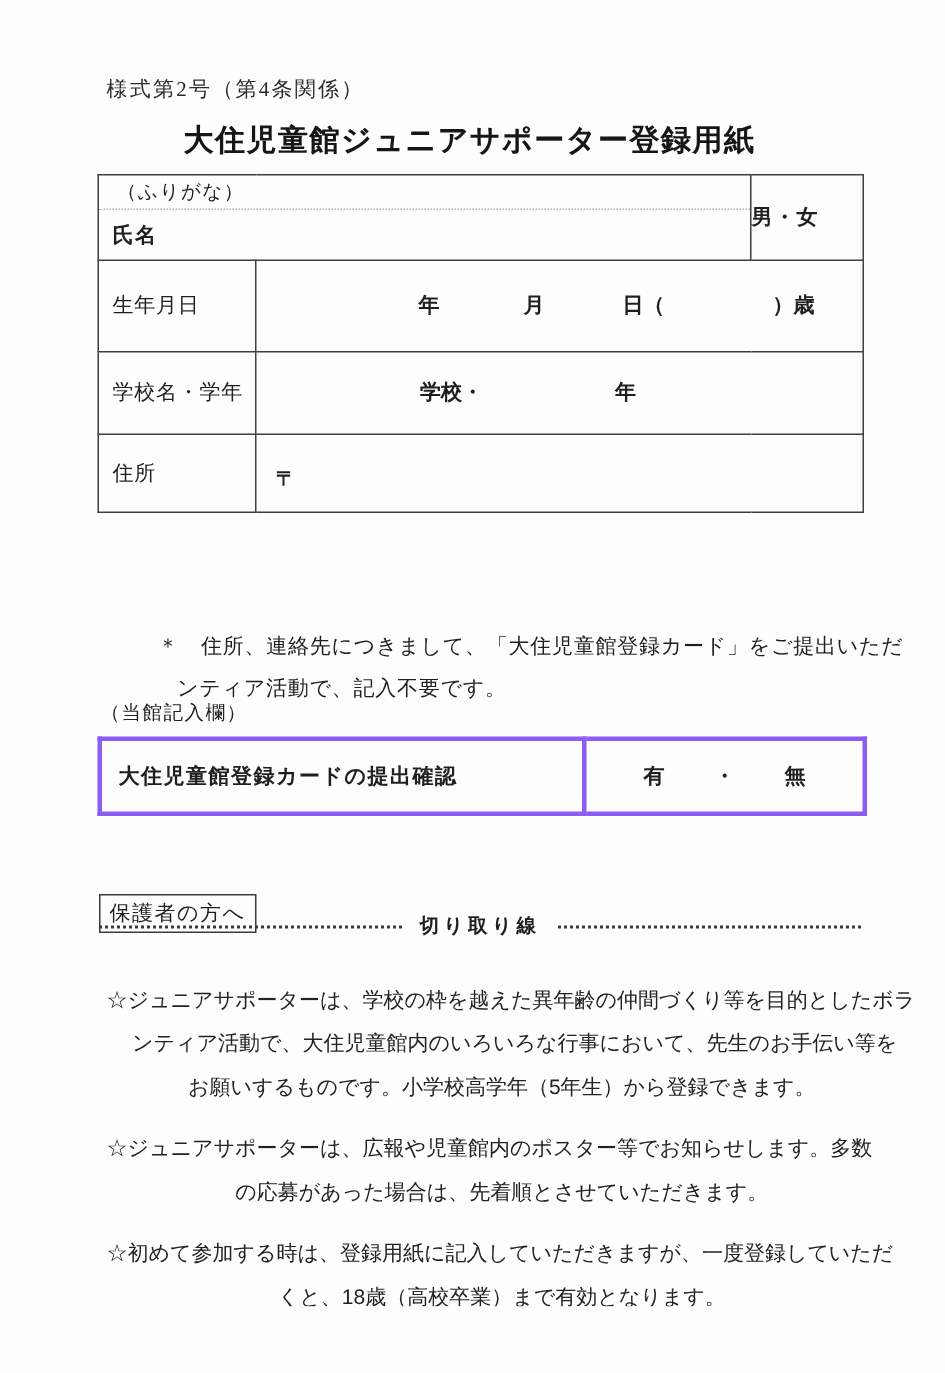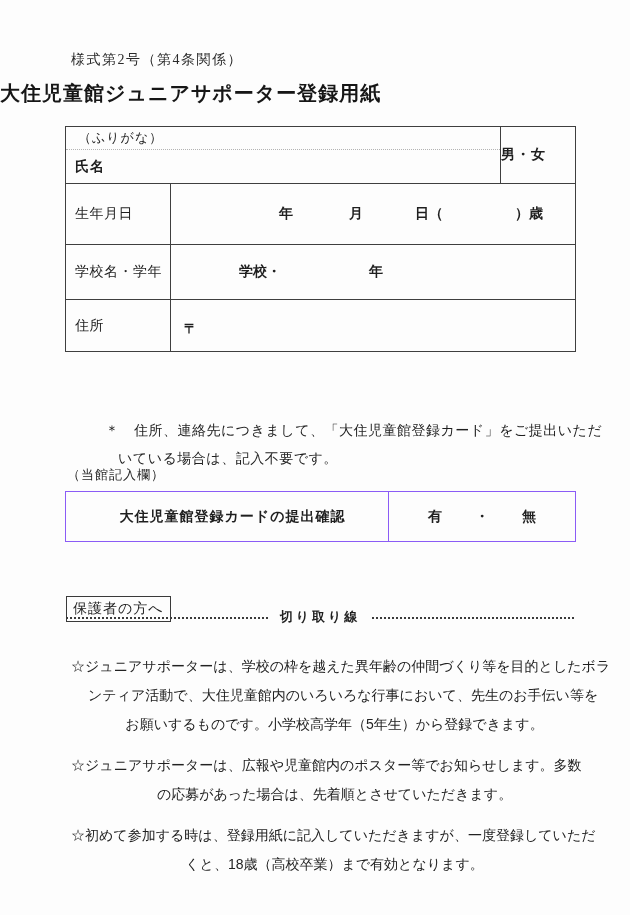--- a/index.html
+++ b/index.html
@@ -19,31 +19,31 @@
     position: absolute;
     left: 71px; top: 51px;
     font-family: "Liberation Serif", serif;
     font-size: 14px;
     letter-spacing: 1.5px;
     color: #2a2a2a;
   }
   .doc-title {
     position: absolute;
     left: 0; right: 4px; top: 80px;
-    text-align: left;
+    text-align: center;
     font-size: 20px;
     font-weight: bold;
     letter-spacing: 1px;
     color: #161616;
   }
 
   
   table.form-table {
     position: absolute;
-    left: 65px; top: 126px;
+    left: 65px; top: 116px;
     width: 510px;
     border-collapse: collapse;
     table-layout: fixed;
     font-size: 14px;
   }
   table.form-table td {
     border: 1px solid #3f3f3f;
     vertical-align: middle;
   }
   col.c1 { width: 105px; }
@@ -78,21 +78,21 @@
   .row-address td { height: 52px; }
   .row-contact td { height: 50px; }
 
   .birth-cell, .school-cell { padding: 0; }
   .birth-flex, .school-flex { display: flex; align-items: center; }
   .seg { white-space: nowrap; font-weight: 600; }
   .seg-year   { margin-left: 108px; }
   .seg-month  { margin-left: 56px; }
   .seg-day    { margin-left: 52px; }
   .seg-age    { margin-left: 72px; }
-  .seg-school { margin-left: 68px; }
+  .seg-school { margin-left: 109px; }
   .seg-schoolyear { margin-left: 88px; }
 
   .address-cell { vertical-align: top; padding: 6px 0 0 13px; }
   .postal { font-size: 13px; font-weight: 600; }
   .contact-cell { padding-left: 13px; font-size: 13px; letter-spacing: 1px; }
 
   
   .note {
     position: absolute;
     left: 105px; top: 416px;
@@ -111,24 +111,23 @@
   }
   table.office-table {
     position: absolute;
     left: 65px; top: 491px;
     width: 510px;
     border-collapse: collapse;
     table-layout: fixed;
     font-size: 14px;
   }
   table.office-table td {
-    border: 1px solid #8b5cf6;
+    border: 3px solid #8b5cf6;
     height: 50px;
     vertical-align: middle;
-    text-align: center;
   }
   .office-left {
     width: 323px;
     padding-left: 11px;
     font-weight: 600;
     letter-spacing: 1px;
   }
   .office-right { width: 187px; }
   .office-options {
     display: flex;
@@ -230,21 +229,21 @@
       <td class="label-cell">住所</td>
       <td colspan="2" class="address-cell">
         <span class="postal">〒</span>
       </td>
     </tr>
   </tbody>
     </table>
 
   <div class="note">
     <div class="pline">＊　住所、連絡先につきまして、「大住児童館登録カード」をご提出いただ</div>
-    <div class="pline note-cont">いている場合は、記入不要です。</div>
+    <div class="pline note-cont">ンティア活動で、記入不要です。</div>
   </div>
 
   <div class="office-label">（当館記入欄）</div>
 
   <table class="office-table">
     <tbody>
         <tr>
       <td class="office-left">大住児童館登録カードの提出確認</td>
       <td class="office-right">
         <div class="office-options">

